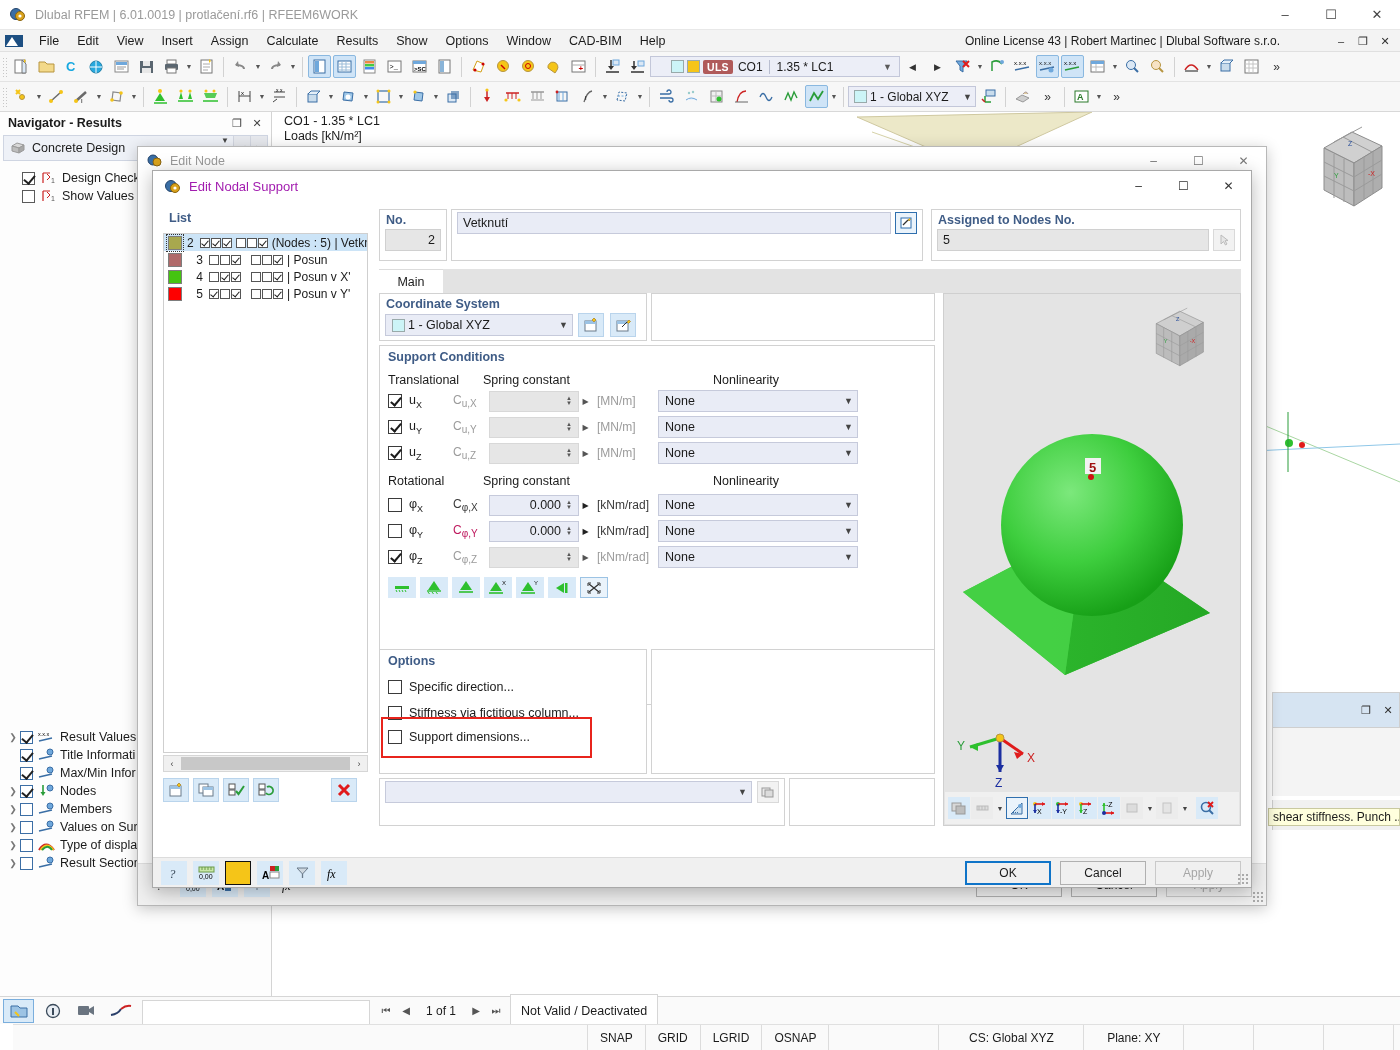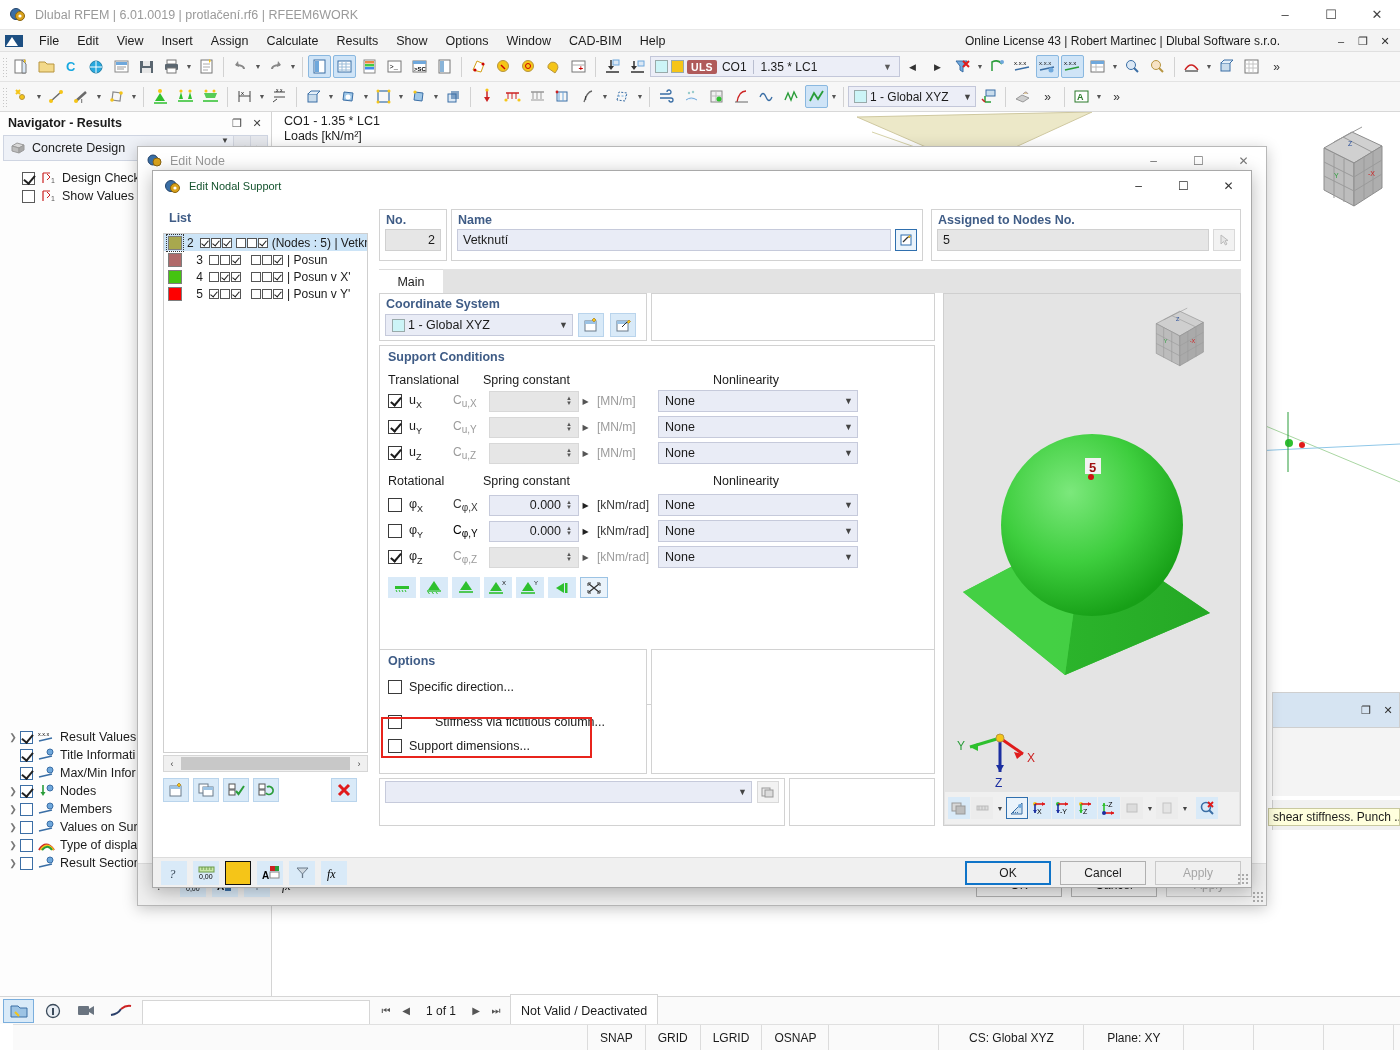--- a/index.html
+++ b/index.html
@@ -54,21 +54,21 @@
   .tbtn.sel { background:#cfe4f7; border-color:#8ab8e0; }
   .tsep { width:1px; height:20px; background:#d2d2d2; margin:0 4px; }
   .tgrip { width:5px; height:20px; margin:0 2px;
            background-image:radial-gradient(#bbb 40%, transparent 41%);
            background-size:3px 3px; opacity:.8; }
   .tarrow { font-size:7px; color:#555; width:10px; text-align:center; }
 
   
   .lc-combo {
     height:21px; background:#eceef7; border:1px solid #c3c7d9;
-    display:flex; align-items:center; padding:0 2px 0 4px; min-width:250px;
+    display:flex; align-items:center; padding:0 2px 0 20px; min-width:250px;
   }
   .sw { width:13px; height:13px; border:1px solid #9aa; margin-right:3px; }
   .uls { background:#b05a5a; color:#fff; font-size:10.5px; font-weight:bold;
          padding:1px 4px; border-radius:2px; margin-right:5px; letter-spacing:.3px;}
   .lc-co { font-size:12px; margin-right:6px; }
   .lc-div { width:1px; height:14px; background:#b9bed0; margin-right:7px; }
   .lc-expr { font-size:12px; }
   .lc-caret { margin-left:auto; color:#5a5a5a; font-size:9px; padding:0 5px; }
 
   .cs-combo {
@@ -135,21 +135,21 @@
   .btn.disabled { color:#a6a6a6; background:#f0f0f0; border-color:#c9c9c9; }
 
   
   #ens {
     left:152px; top:170px; width:1100px; height:718px;
     background:#f0f0f0; border:1px solid #a9a9a9;
     box-shadow:0 4px 18px rgba(0,0,0,.28);
   }
   #ens-title { height:30px; display:flex; align-items:center; background:#fff; }
   #ens-title .di { width:17px; height:17px; margin:0 8px 0 11px; }
-  #ens-title .dt { font-size:11px; color:#14532d; }
+  #ens-title .dt { font-size:13px; color:#a21caf; }
   #ens-title .dw { margin-left:auto; display:flex; }
   #ens-title .dw span { width:45px; height:30px; display:flex; align-items:center;
                         justify-content:center; color:#333; font-size:12px; }
   #ens-body { position:absolute; left:0; top:30px; width:1098px; height:656px; background:#fff;
               padding:8px 10px 0 10px; }
   #ens-foot { position:absolute; left:0; bottom:0; width:1098px; height:30px;
               background:#f0f0f0; border-top:1px solid #dcdcdc; }
 
   
   #listpanel { position:absolute; left:10px; top:8px; width:205px; height:594px; }
@@ -1164,21 +1164,20 @@
           </div>
       </div>
     </div>
 
     <div class="cbox" id="f-no">
       <div class="fl">No.</div>
       <div class="fin ro">2</div>
     </div>
 
     <div class="cbox" id="f-name">
-      <div class="fl">Name</div>
       <div style="display:flex; align-items:center; margin:2px 5px 0 5px;">
         <div class="fin" style="flex:1; margin:0;">Vetknutí</div>
         <div class="fbtn" style="margin-left:4px;">
           <svg width="14" height="14" viewBox="0 0 14 14">
               <rect x="2" y="2" width="10" height="10" fill="#fff" stroke="#2f6fae"></rect>
               <path d="M4 9 L9 4" stroke="#333" stroke-width="1.3"></path>
               <path d="M9 4 l1.5 -1.5 1 1 -1.5 1.5z" fill="#f5c518" stroke="#b79540"></path>
             </svg>
         </div>
       </div>
@@ -1315,21 +1314,21 @@
           <span class="unit">[kNm/rad]</span>
           <span class="combo nl">
               <span>None</span>
               <span class="caret">▼</span>
             </span>
         </div>
 
         <div class="sc-row">
           <span class="sc-cb"></span>
           <span class="sc-lbl">φ<sub>Y</sub></span>
-          <span class="sc-c" style="color:#000000">C<sub>φ,Y</sub></span>
+          <span class="sc-c" style="color:#be185d">C<sub>φ,Y</sub></span>
           <span class="spin">
               <span>0.000</span>
               <span class="spinarrows">
                 <i>▲</i>
                 <i>▼</i>
               </span>
             </span>
           <span class="spinplay" style="color:#222">▶</span>
           <span class="unit">[kNm/rad]</span>
           <span class="combo nl">
@@ -1407,21 +1406,21 @@
       </div>
     </div>
 
     <div class="cbox" id="box-opt">
       <div class="fl" style="padding:4px 0 8px 8px;">Options</div>
       <div style="padding-left:8px;">
         <div class="optrow">
           <span class="sc-cb"></span>
           <span class="lbl">Specific direction...</span>
         </div>
-        <div class="optrow" style="margin-top:14px;gap:26px;">
+        <div class="optrow" style="margin-top:5px;">
           <span class="sc-cb"></span>
           <span class="lbl">Stiffness via fictitious column...</span>
         </div>
         <div class="optrow" style="margin-top:3px;">
           <span class="sc-cb"></span>
           <span class="lbl">Support dimensions...</span>
         </div>
       </div>
     </div>
     <div id="redbox"></div>

